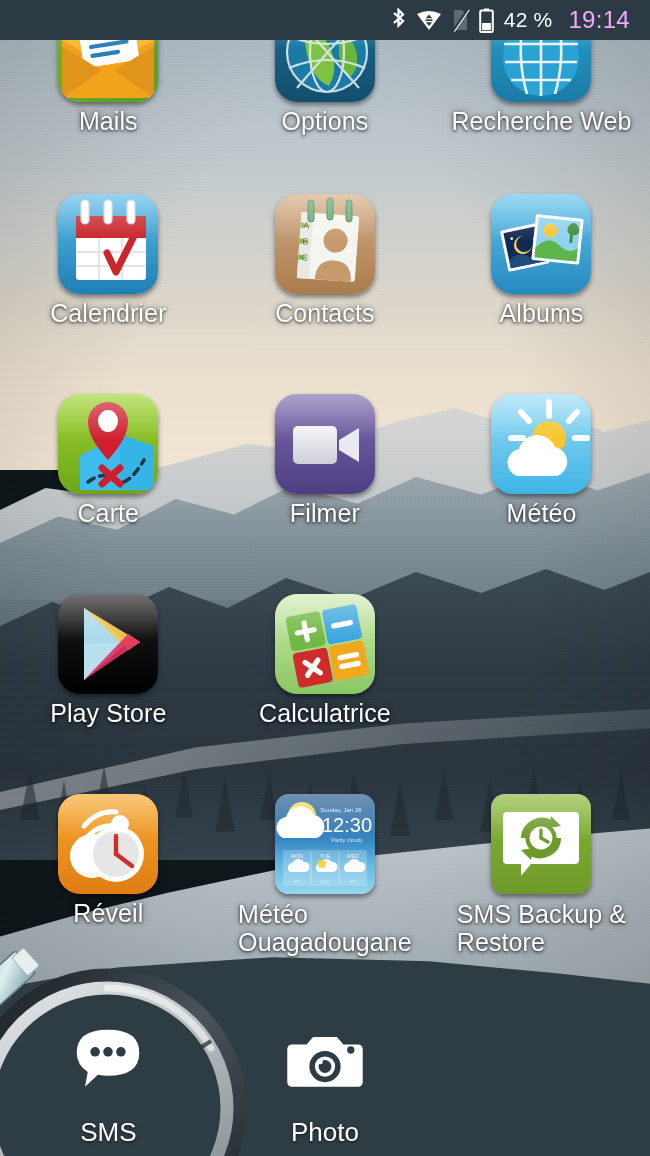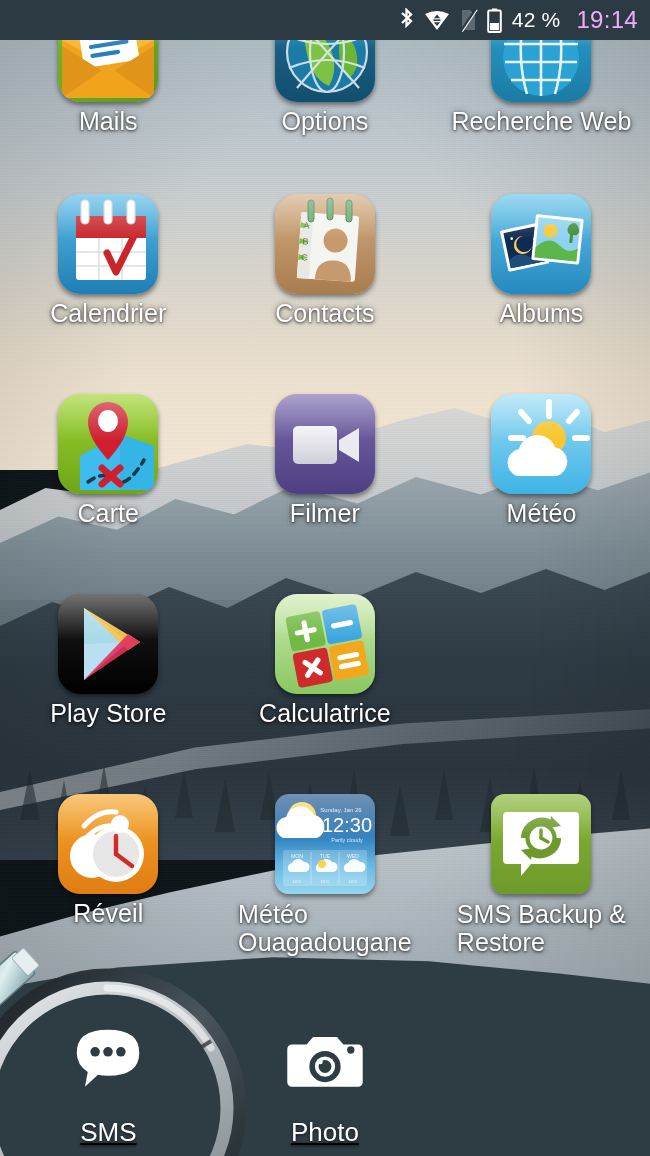--- a/index.html
+++ b/index.html
@@ -61,21 +61,21 @@
   }
   .wall-vig{
     position:absolute; inset:0;
     background:radial-gradient(ellipse at 50% 45%, rgba(0,0,0,0) 45%, rgba(0,0,0,.14) 100%);
   }
 
   
   .statusbar{
     position:absolute; left:0; top:0; width:650px; height:40px;
     background:#2c3a43; display:flex; align-items:center;
-    justify-content:flex-end; padding-right:12px; gap:9px; z-index:40;
+    justify-content:flex-end; padding-right:20px; gap:9px; z-index:40;
   }
   .st-ico{ display:block; }
   .st-batpct{
     color:#fff; font-size:21px; letter-spacing:.2px; font-weight:400;
     margin-left:1px; white-space:nowrap;
   }
   .st-clock{
     color:#f0abfc; font-size:24px; font-weight:400; letter-spacing:.3px;
     margin-left:7px; white-space:nowrap;
   }
@@ -115,21 +115,21 @@
   .tile-sq{ border-radius:14px; }
 
   
   .dock{
     position:absolute; left:0; bottom:0; width:650px; height:205px; z-index:25;
     background:#2e3c44;
     clip-path:polygon(0% 18%, 18% 8%, 42% 3%, 66% 5%, 86% 11%, 100% 16%, 100% 100%, 0% 100%);
   }
   .dockrow{
     position:absolute; left:0; bottom:0; width:638px; height:205px;
-    display:flex; align-items:flex-end; z-index:30;text-decoration:underline;
+    display:flex; align-items:flex-end; z-index:30;
   }
   .dockcell{
     width:216.6px; display:flex; flex-direction:column;
     align-items:center; padding-bottom:8px;
   }
   .dockicon{ width:92px; height:92px; position:relative; }
   .docklabel{
     margin-top:10px; color:#fff; font-size:26px; font-weight:400;
     text-shadow:0 1px 3px rgba(0,0,0,.6);
   }

